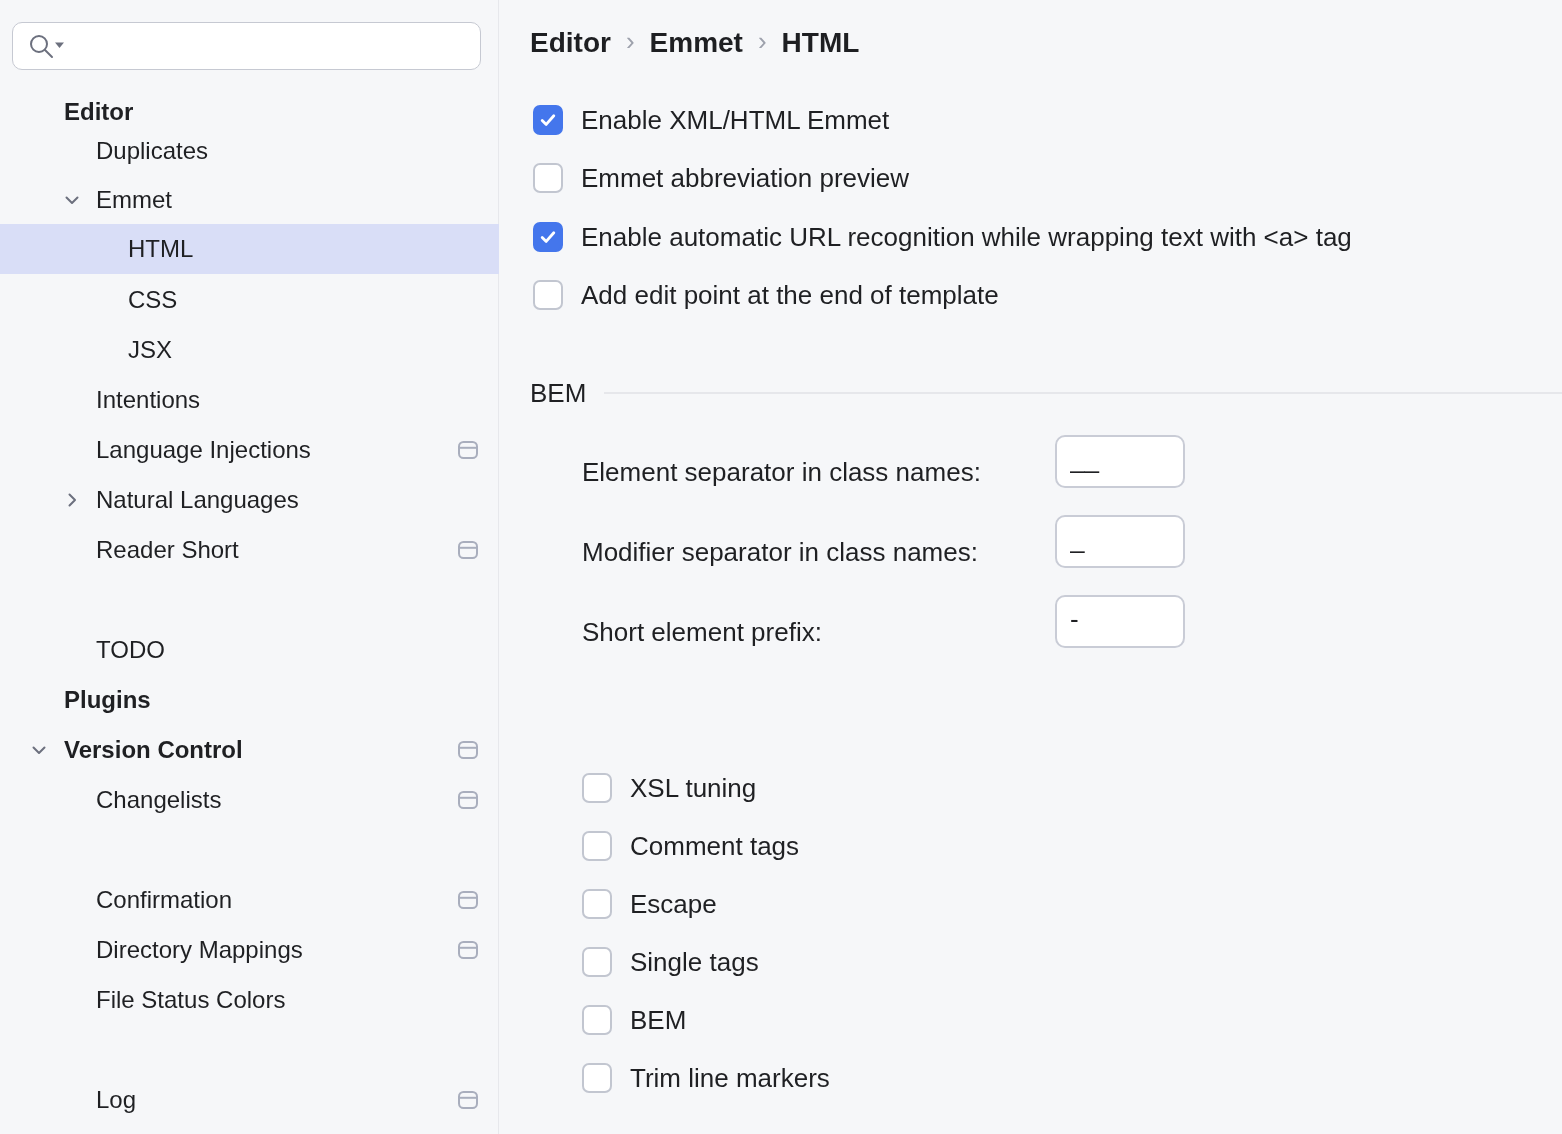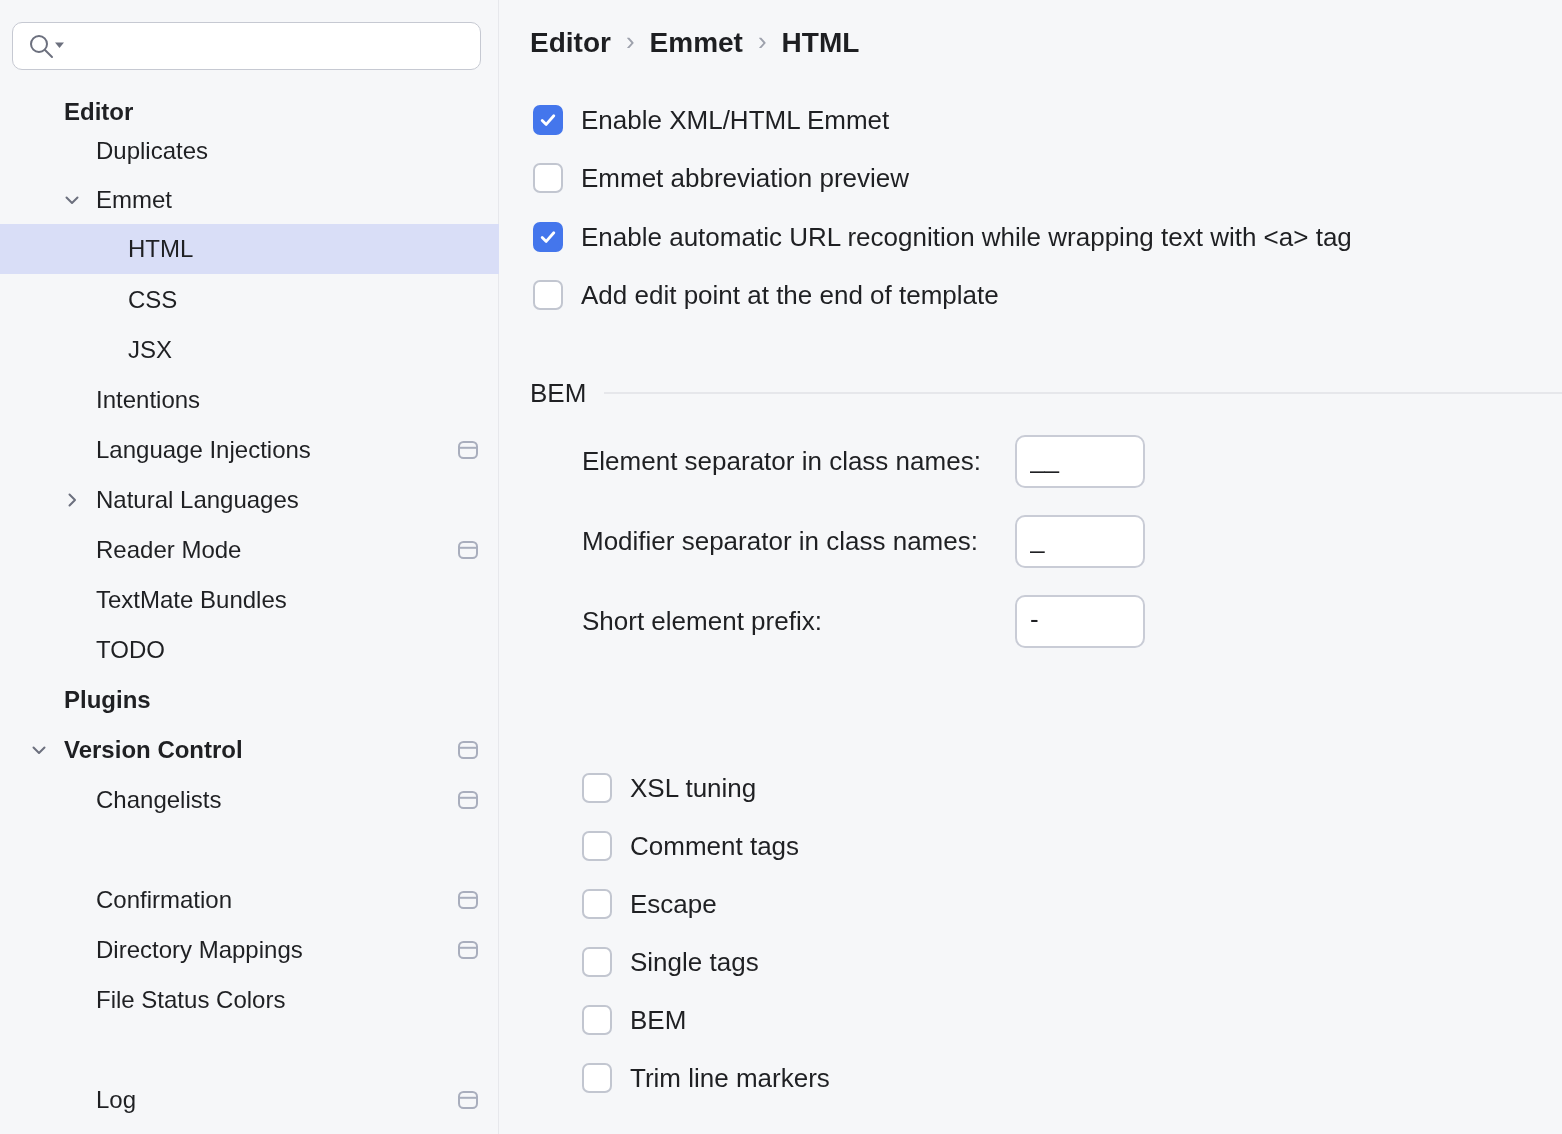--- a/index.html
+++ b/index.html
@@ -61,21 +61,21 @@
   }
   .cb.unchecked { background: #FFFFFF; border: 2px solid #C2C6D0; }
   .cb.checked { background: #4476EC; border: 2px solid #4476EC; }
 
   .section-header {
     position: absolute; right: 0; display: flex; align-items: center; height: 32px;
   }
   .section-title { font-size: 26px; color: #1F2023; white-space: nowrap; }
   .section-line { flex: 1; height: 2px; background: #E6E7EB; margin-left: 18px; }
 
-  .field-row { position: absolute; display: flex; align-items: center; height: 53px; }
+  .field-row { position: absolute; display: flex; align-items: flex-end; height: 53px; gap: 40px; }
   .field-label { font-size: 26px; color: #1F2023; width: 433px; white-space: nowrap; }
   .field-input {
     width: 130px; height: 53px; background: #FFFFFF;
     border: 2px solid #C9CCD6; border-radius: 10px;
     font: 26px "Liberation Sans", sans-serif; color: #1F2023;
     padding: 0 0 4px 13px; outline: none;
   }
 </style>
 </head>
 <body>
@@ -122,29 +122,26 @@
           <line x1="1.5" y1="6.8" x2="18.5" y2="6.8" stroke="#A9AEBD" stroke-width="2"></line>
         </svg></span>
   </div>
   <div class="nav-item lvl1" style="top:475px">
     <span class="chev at1"><svg width="22" height="22" viewBox="0 0 22 22">
           <path d="M8.5 5.5 L14 11 L8.5 16.5" fill="none" stroke="#6C707E" stroke-width="2" stroke-linecap="round" stroke-linejoin="round"></path>
         </svg></span>
     <span class="nav-label">Natural Languages</span>
   </div>
   <div class="nav-item lvl1" style="top:525px">
-    <span class="nav-label">Reader Mode</span>
-    <span class="win-icon"><svg width="20" height="18" viewBox="0 0 20 18">
-          <rect x="1" y="1" width="18" height="16" rx="4.5" fill="none" stroke="#A9AEBD" stroke-width="2"></rect>
-          <line x1="1.5" y1="6.8" x2="18.5" y2="6.8" stroke="#A9AEBD" stroke-width="2"></line>
-        </svg></span>
-  </div>
-  <div class="nav-item lvl1" style="top:575px">
-      <span class="nav-label">TextMate Bundles</span>
-    </div>
+    <span class="nav-label">Reader Short</span>
+    <span class="win-icon"><svg width="20" height="18" viewBox="0 0 20 18">
+          <rect x="1" y="1" width="18" height="16" rx="4.5" fill="none" stroke="#A9AEBD" stroke-width="2"></rect>
+          <line x1="1.5" y1="6.8" x2="18.5" y2="6.8" stroke="#A9AEBD" stroke-width="2"></line>
+        </svg></span>
+  </div>
   <div class="nav-item lvl1" style="top:625px">
       <span class="nav-label">TODO</span>
     </div>
   <div class="nav-item lvl0 bold" style="top:675px">
       <span class="nav-label">Plugins</span>
     </div>
   <div class="nav-item lvl0 bold" style="top:725px">
     <span class="chev at0"><svg width="22" height="22" viewBox="0 0 22 22">
           <path d="M5.5 8.5 L11 14 L16.5 8.5" fill="none" stroke="#6C707E" stroke-width="2" stroke-linecap="round" stroke-linejoin="round"></path>
         </svg></span>

